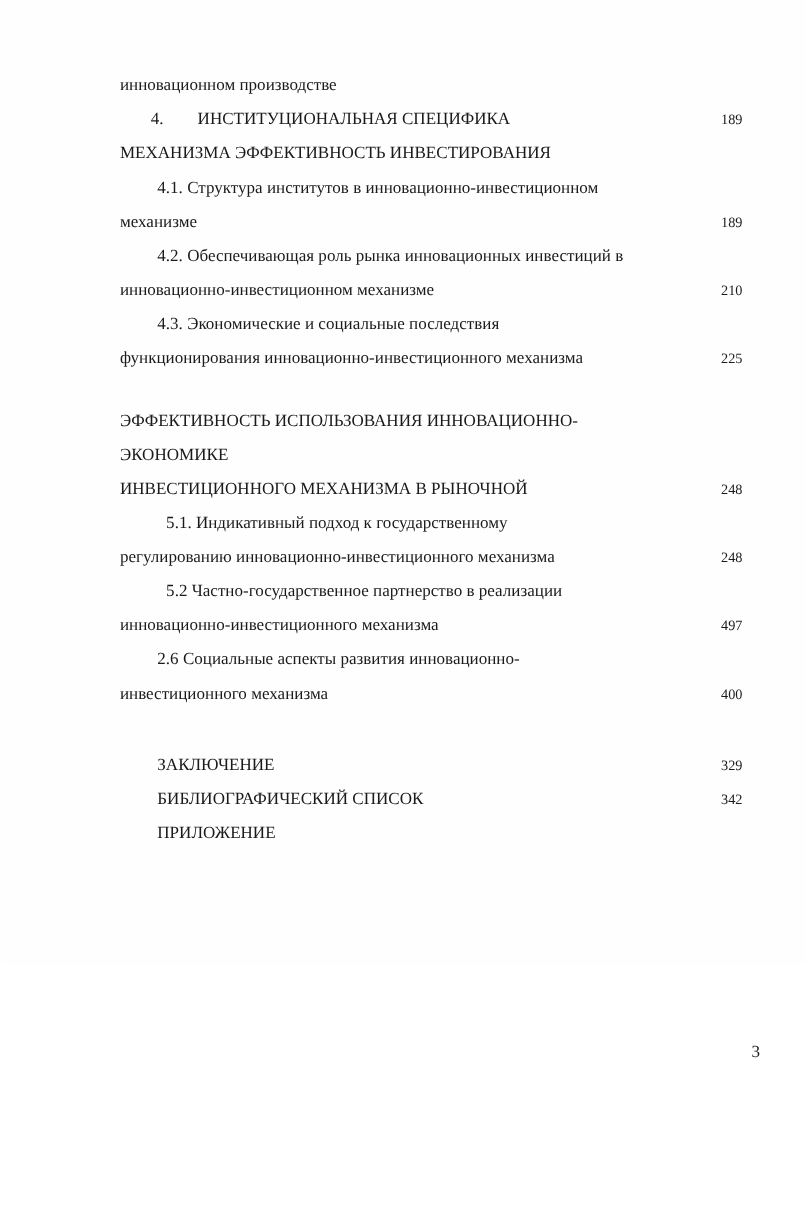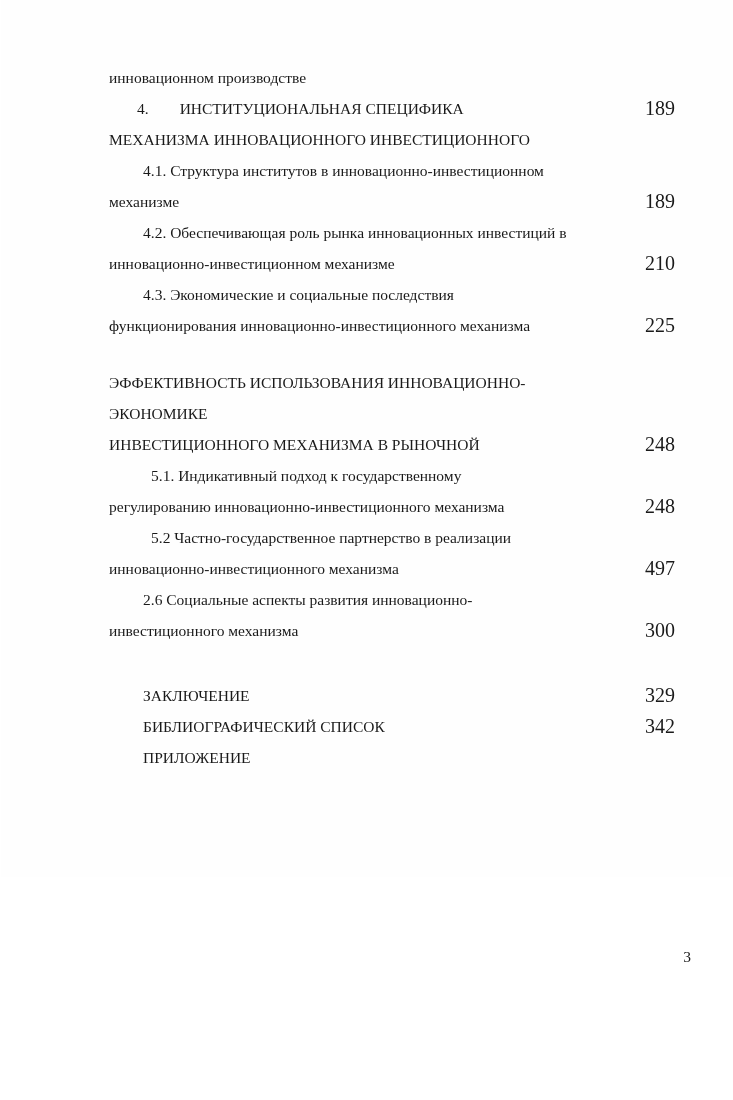--- a/index.html
+++ b/index.html
@@ -44,21 +44,21 @@
     white-space: pre-wrap;
   }
   .line.indent-1 { text-indent: 28px; }
   .line.indent-2 { text-indent: 34px; }
   .line.indent-3 { text-indent: 42px; }
   .pagenum {
     position: absolute;
     right: 0;
     width: 40px;
     text-align: right;
-    font-size: 20px;
+    font-size: 13px;
     line-height: 31px;
   }
   .caps {
     font-size: 15.5px;
   }
   .gap-md { height: 26px; }
   .gap-lg { height: 34px; }
   .folio {
     position: absolute;
     right: 43px;
@@ -75,21 +75,21 @@
 
     <div class="entry">
       <div class="lines">
         <div class="line">инновационном производстве</div>
       </div>
     </div>
 
     <div class="entry">
       <div class="lines">
         <div class="line indent-1 caps">4.  ИНСТИТУЦИОНАЛЬНАЯ СПЕЦИФИКА</div>
-        <div class="line caps">МЕХАНИЗМА ИННОВАЦИОННОГО ИНВЕСТИЦИОННОГО</div>
+        <div class="line caps">МЕХАНИЗМА ЭФФЕКТИВНОСТЬ ИНВЕСТИРОВАНИЯ</div>
       </div>
       <div class="pagenum" style="top:0;">189</div>
     </div>
 
     <div class="entry">
       <div class="lines">
         <div class="line indent-2">4.1. Структура институтов в инновационно-инвестиционном</div>
         <div class="line">механизме</div>
       </div>
       <div class="pagenum" style="top:31px;">189</div>
@@ -136,21 +136,21 @@
         <div class="line">инновационно-инвестиционного механизма</div>
       </div>
       <div class="pagenum" style="top:31px;">497</div>
     </div>
 
     <div class="entry">
       <div class="lines">
         <div class="line indent-2">2.6 Социальные аспекты развития инновационно-</div>
         <div class="line">инвестиционного механизма</div>
       </div>
-      <div class="pagenum" style="top:31px;">300</div>
+      <div class="pagenum" style="top:31px;">400</div>
     </div>
 
     <div class="gap-lg"></div>
 
     <div class="entry">
       <div class="lines">
         <div class="line indent-2 caps">ЗАКЛЮЧЕНИЕ</div>
       </div>
       <div class="pagenum" style="top:0;">329</div>
     </div>

